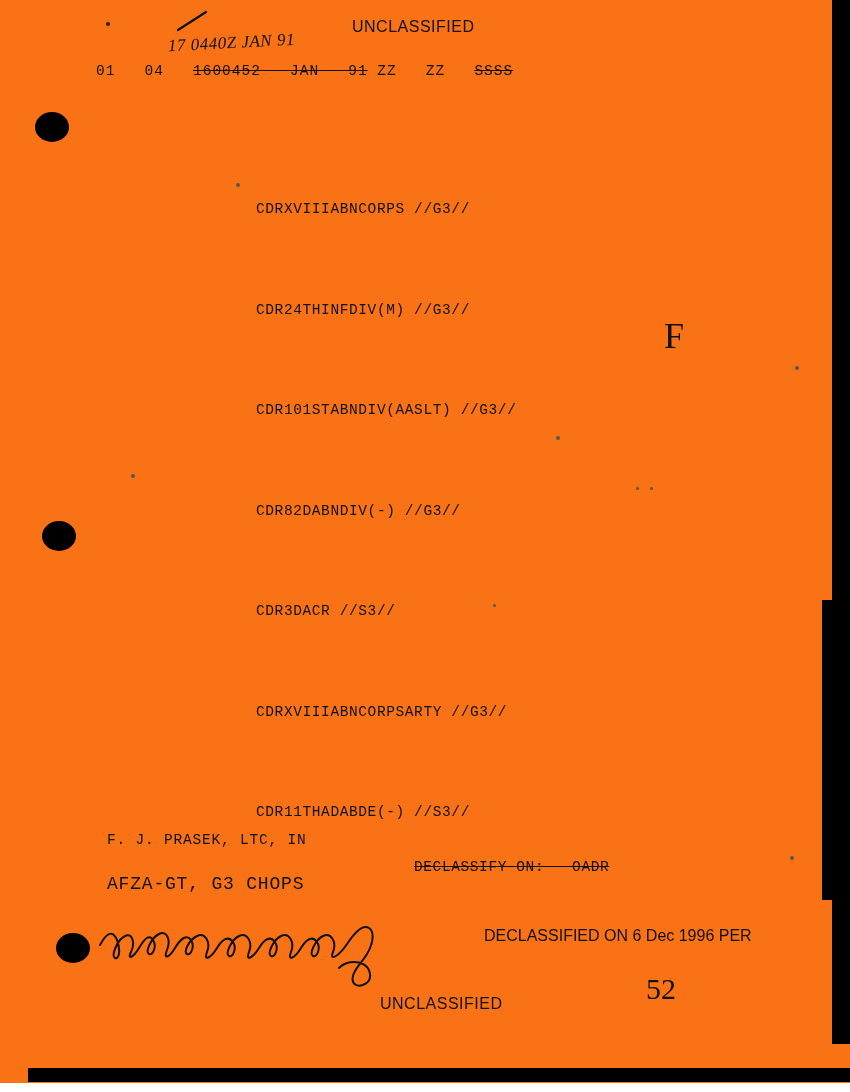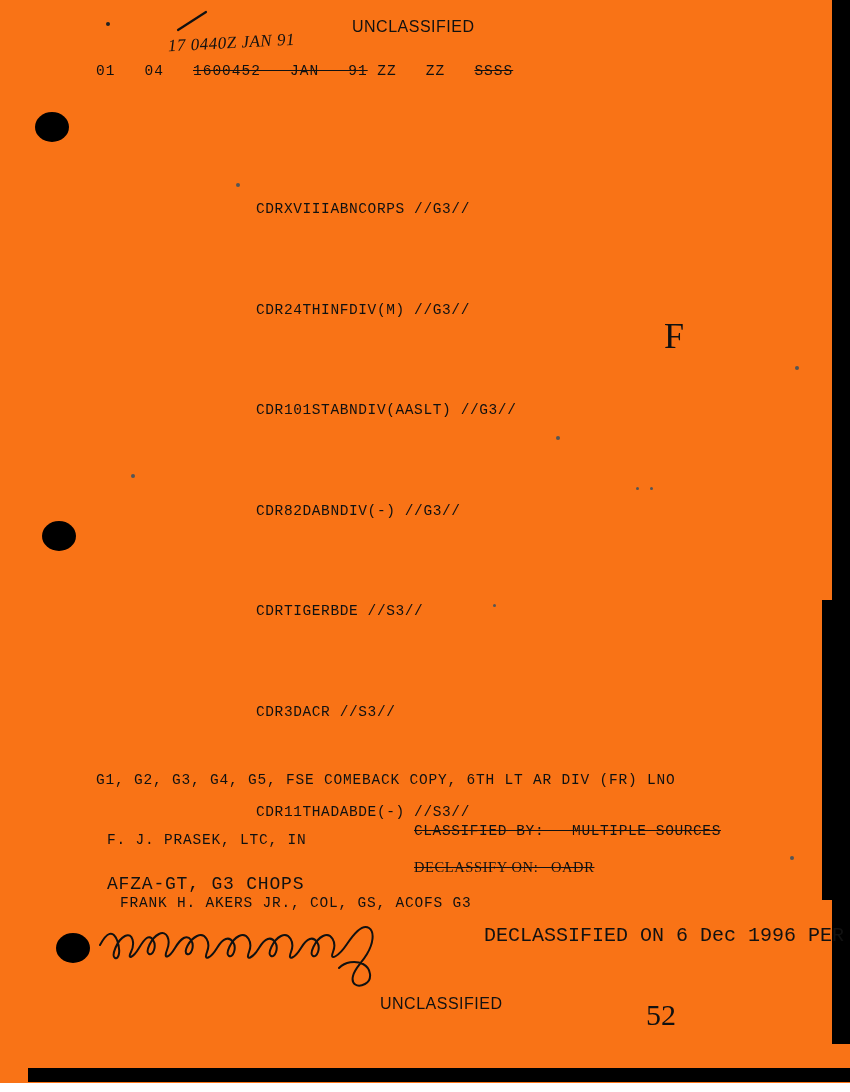--- a/index.html
+++ b/index.html
@@ -183,49 +183,47 @@
     white-space: pre;
   }
   .declass-on {
     position: absolute;
     left: 414px;
     top: 859px;
     font-size: 14.5px;
     letter-spacing: 0.6px;
     color: #111;
     white-space: pre;
-    font-family: Liberation Serif, serif;
   }
   .akers {
     position: absolute;
     left: 120px;
     top: 895px;
     font-size: 14.5px;
     letter-spacing: 0.8px;
     color: #111;
     white-space: pre;
   }
   .declass-stamp {
     position: absolute;
     left: 484px;
     top: 925px;
-    font-family: Liberation Mono, monospace;
-    font-size: 20px;
+    font-family: Liberation Sans, sans-serif;
+    font-size: 16px;
     line-height: 21px;
     color: #111;
     white-space: pre;
   }
   .page-num-hand {
     position: absolute;
     left: 646px;
     top: 972px;
     font-family: "Liberation Serif", serif;
     font-size: 30px;
     color: #111;
-    margin-top: 26px;
   }
   .signature {
     position: absolute;
     left: 95px;
     top: 910px;
     width: 340px;
     height: 80px;
   }
   .speck {
     position: absolute;
@@ -266,46 +264,43 @@
 
   <div class="handwritten-dtg">17 0440Z JAN 91</div>
 
   <div class="dtg-line"><span>01   04   </span><span class="strike">1600452   JAN   91</span><span> </span><span>ZZ   ZZ</span><span>   </span><span class="strike">SSSS</span></div>
 
   <div class="addr-list">
     <div>CDRXVIIIABNCORPS //G3//</div>
     <div>CDR24THINFDIV(M) //G3//</div>
     <div>CDR101STABNDIV(AASLT) //G3//</div>
     <div>CDR82DABNDIV(-) //G3//</div>
-    <div>CDRTIGERBDE //S3//</div>
     <div>CDR3DACR //S3//</div>
+    <div>CDRXVIIIABNCORPSARTY //G3//</div>
     <div>CDR11THADABDE(-) //S3//</div>
     
     
     
     
     
     
     
     
     
     
   </div>
 
   <div class="marker-f">F</div>
 
-  <div class="comeback">G1, G2, G3, G4, G5, FSE COMEBACK COPY, 6TH LT AR DIV (FR) LNO</div>
 
   <div class="sig-block-1">F. J. PRASEK, LTC, IN</div>
   <div class="sig-block-2">AFZA-GT, G3 CHOPS</div>
 
-  <div class="class-by strike">CLASSIFIED BY:   MULTIPLE SOURCES</div>
   <div class="declass-on strike">DECLASSIFY ON:   OADR</div>
 
-  <div class="akers">FRANK H. AKERS JR., COL, GS, ACOFS G3</div>
 
   <svg class="signature" viewBox="0 0 340 80">
     <path d="M5,35 C12,22 18,20 22,30 C26,40 24,50 20,48 C16,46 22,30 30,26 C38,22 40,34 36,42 C32,50 38,48 44,38 C50,28 54,24 58,30 C62,36 58,46 54,44 C50,42 56,28 64,24 C72,20 76,30 72,40 C68,50 74,48 80,38 C86,28 92,24 96,30 C100,36 96,46 92,44 C88,42 94,30 102,26 C110,22 116,32 112,42 C108,52 116,48 122,38 C128,28 134,26 138,32 C142,38 138,48 134,46 C130,44 136,30 144,26 C152,22 158,32 154,42 C150,52 158,48 164,38 C170,28 176,26 180,32 C184,38 180,48 176,46 C172,44 178,30 186,26 C194,22 200,32 196,42 C192,52 200,48 206,38 C212,28 218,26 222,32 C226,38 222,48 218,46 C214,44 220,30 228,26 C236,22 242,32 238,42 C234,52 244,46 252,34 C260,22 268,14 274,18 C280,22 278,34 272,44 C266,54 260,58 258,66 C256,74 262,78 270,74 C278,70 276,58 268,54 C260,50 250,52 244,58" fill="none" stroke="#111" stroke-width="2" stroke-linecap="round"></path>
   </svg>
 
   <div class="declass-stamp"><span>DECLASSIFIED ON 6 Dec 1996 PER</span><br></div>
 
   <div class="page-num-hand">52</div>
 
   <div class="unclassified-bottom">UNCLASSIFIED</div>

